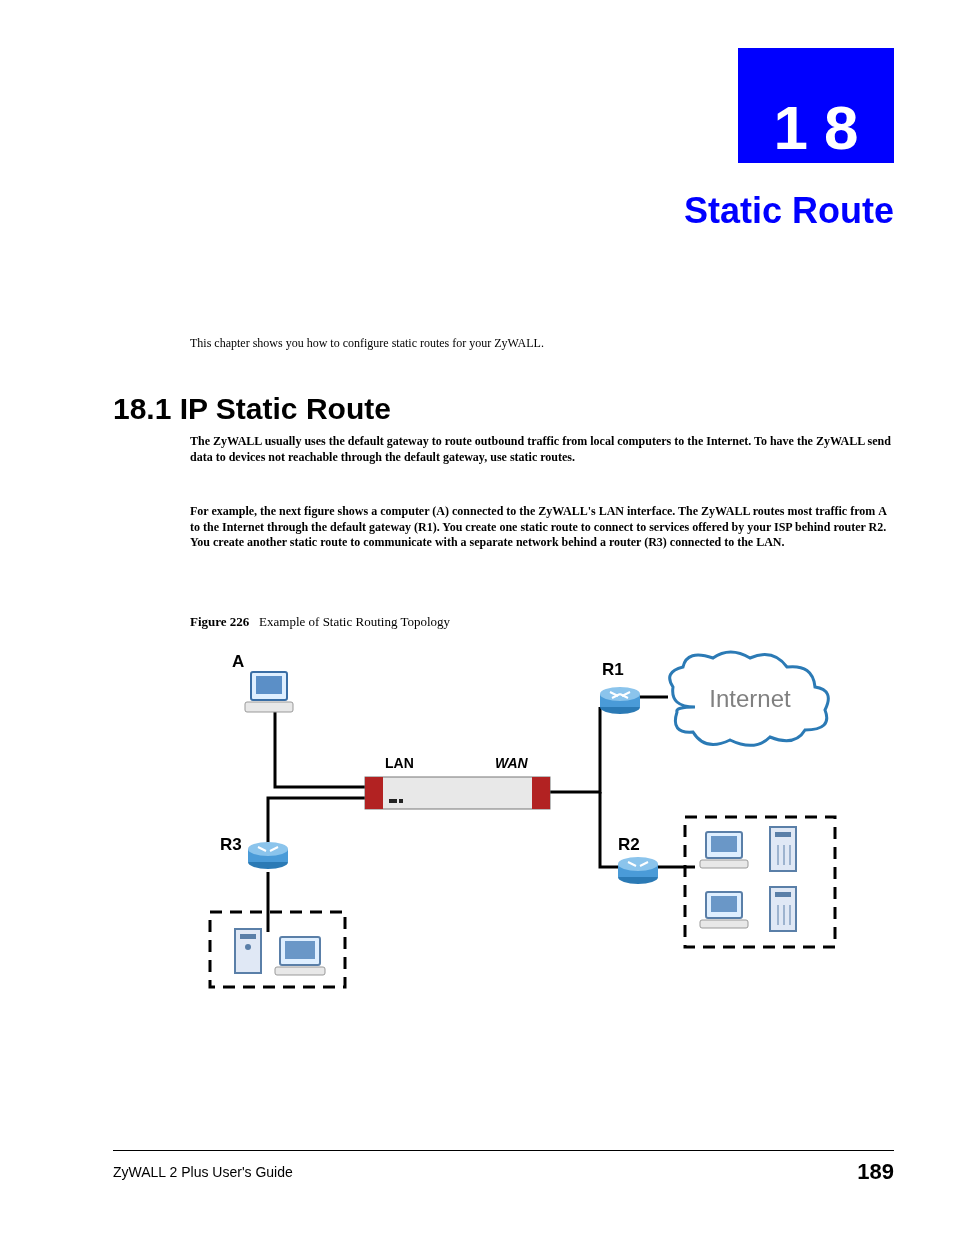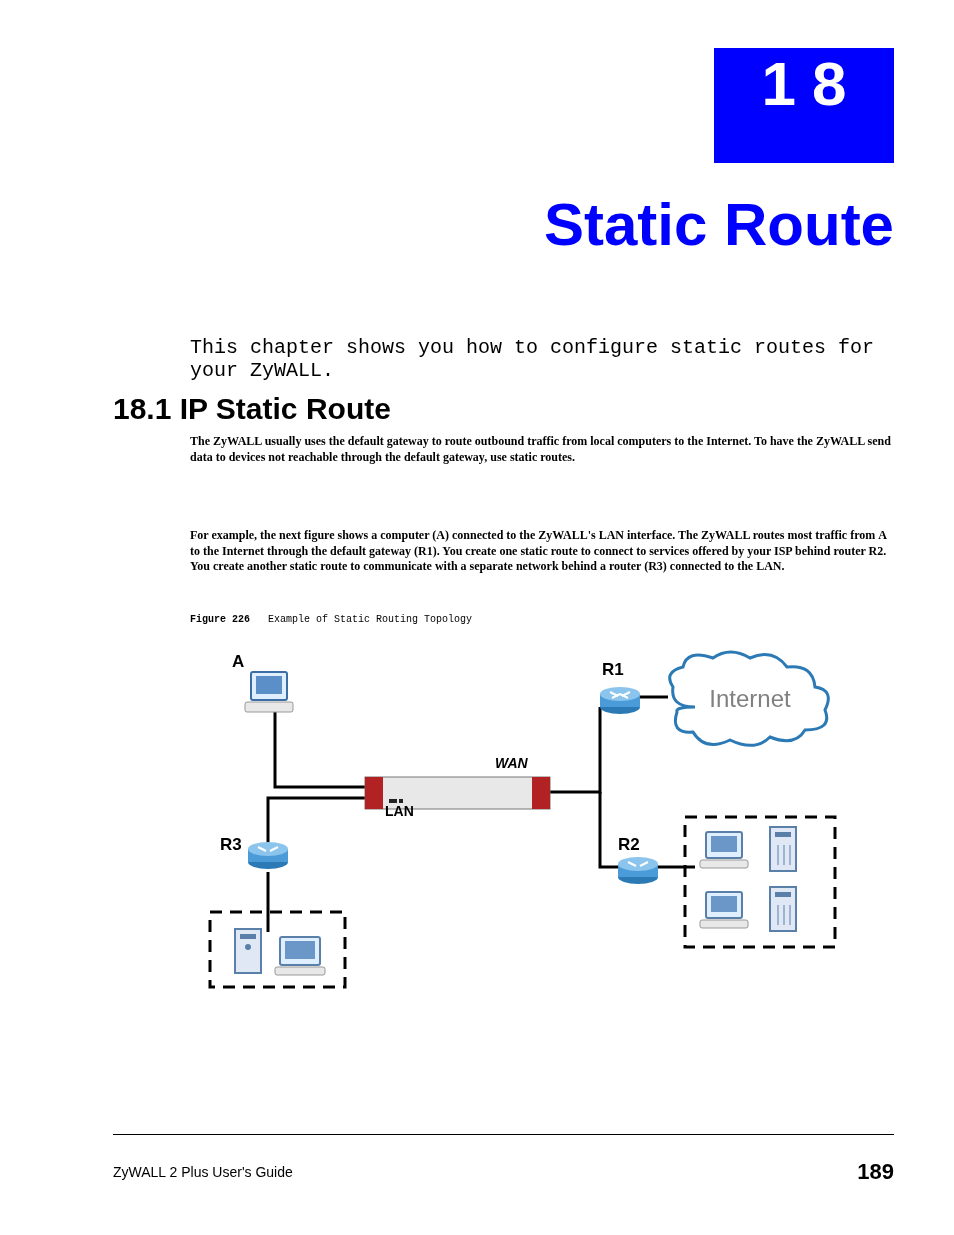--- a/index.html
+++ b/index.html
@@ -15,77 +15,76 @@
     box-sizing: border-box;
   }
   .page {
     padding: 0 60px 0 60px;
     box-sizing: border-box;
   }
   .chapter-badge {
     position: absolute;
     top: 48px;
     right: 60px;
-    width: 180px;
+    width: 156px;
     height: 115px;
     background: #0000ff;
     display: flex;
-    align-items: flex-start;
+    align-items: flex-end;
     justify-content: center;
   }
   .chapter-badge span {
     color: #fff;
     font-family: Arial, Helvetica, sans-serif;
     font-weight: bold;
     font-size: 62px;
     letter-spacing: 16px;
     padding-left: 16px;
   }
   .chapter-title {
     position: absolute;
     top: 190px;
     right: 60px;
     text-align: right;
     color: #0000ff;
     font-family: Arial, Helvetica, sans-serif;
     font-weight: bold;
-    font-size: 60px;
+    font-size: 36px;
   }
   .intro {
     position: absolute;
     top: 336px;
     left: 190px;
     right: 44px;
-    font-size: 20px;
-    font-family: Liberation Mono, monospace;
+    font-size: 12px;
   }
   .section-heading {
     position: absolute;
     top: 392px;
     left: 113px;
     font-family: Arial, Helvetica, sans-serif;
     font-weight: bold;
     font-size: 30px;
   }
   .body-text {
     position: absolute;
     left: 190px;
     right: 60px;
     font-size: 12px;
     line-height: 1.3;
     font-weight: bold;
   }
   .para1 { top: 434px; }
-  .para2 { top: 528px; }
+  .para2 { top: 504px; }
   .figure-caption {
     position: absolute;
     top: 614px;
     left: 190px;
-    font-family: Liberation Mono, monospace;
-    font-size: 10px;
+    font-family: Liberation Serif, serif;
+    font-size: 13px;
   }
   .figure-caption b { font-weight: bold; }
   .figure-area {
     position: absolute;
     top: 642px;
     left: 190px;
     width: 660px;
     height: 360px;
   }
   .figure-area .lbl {
@@ -98,21 +97,21 @@
   .figure-area svg {
     position: absolute;
     top: 0; left: 0;
   }
   .footer {
     position: absolute;
     bottom: 50px;
     left: 113px;
     right: 60px;
     border-top: 1px solid #000;
-    padding-top: 24px;
+    padding-top: 8px;
     display: flex;
     justify-content: space-between;
     align-items: center;
     font-family: Arial, Helvetica, sans-serif;
   }
   .footer-title { font-size: 14px; }
   .footer-page { font-weight: bold; font-size: 22px; }
   .cloud-text {
     font-family: Arial, Helvetica, sans-serif;
     font-size: 24px;
@@ -254,21 +253,21 @@
             <line x1="14" y1="18" x2="14" y2="38" stroke="#5a7fa8"></line>
             <line x1="20" y1="18" x2="20" y2="38" stroke="#5a7fa8"></line>
         </g>
       </g>
     </svg>
 
     <div class="lbl" style="top:10px; left:42px;">A</div>
     <div class="lbl" style="top:18px; left:412px;">R1</div>
     <div class="lbl" style="top:193px; left:428px;">R2</div>
     <div class="lbl" style="top:193px; left:30px;">R3</div>
-    <div class="lbl small" style="top:113px; left:195px;margin-top:48px;">LAN</div>
+    <div class="lbl small" style="top:113px; left:195px;">LAN</div>
     <div class="lbl small" style="top:113px; left:305px;font-style:italic;">WAN</div>
   </div>
 
   <div class="footer">
     <span class="footer-title">ZyWALL 2 Plus User's Guide</span>
     <span class="footer-page">189</span>
   </div>
 
 </div>
 

